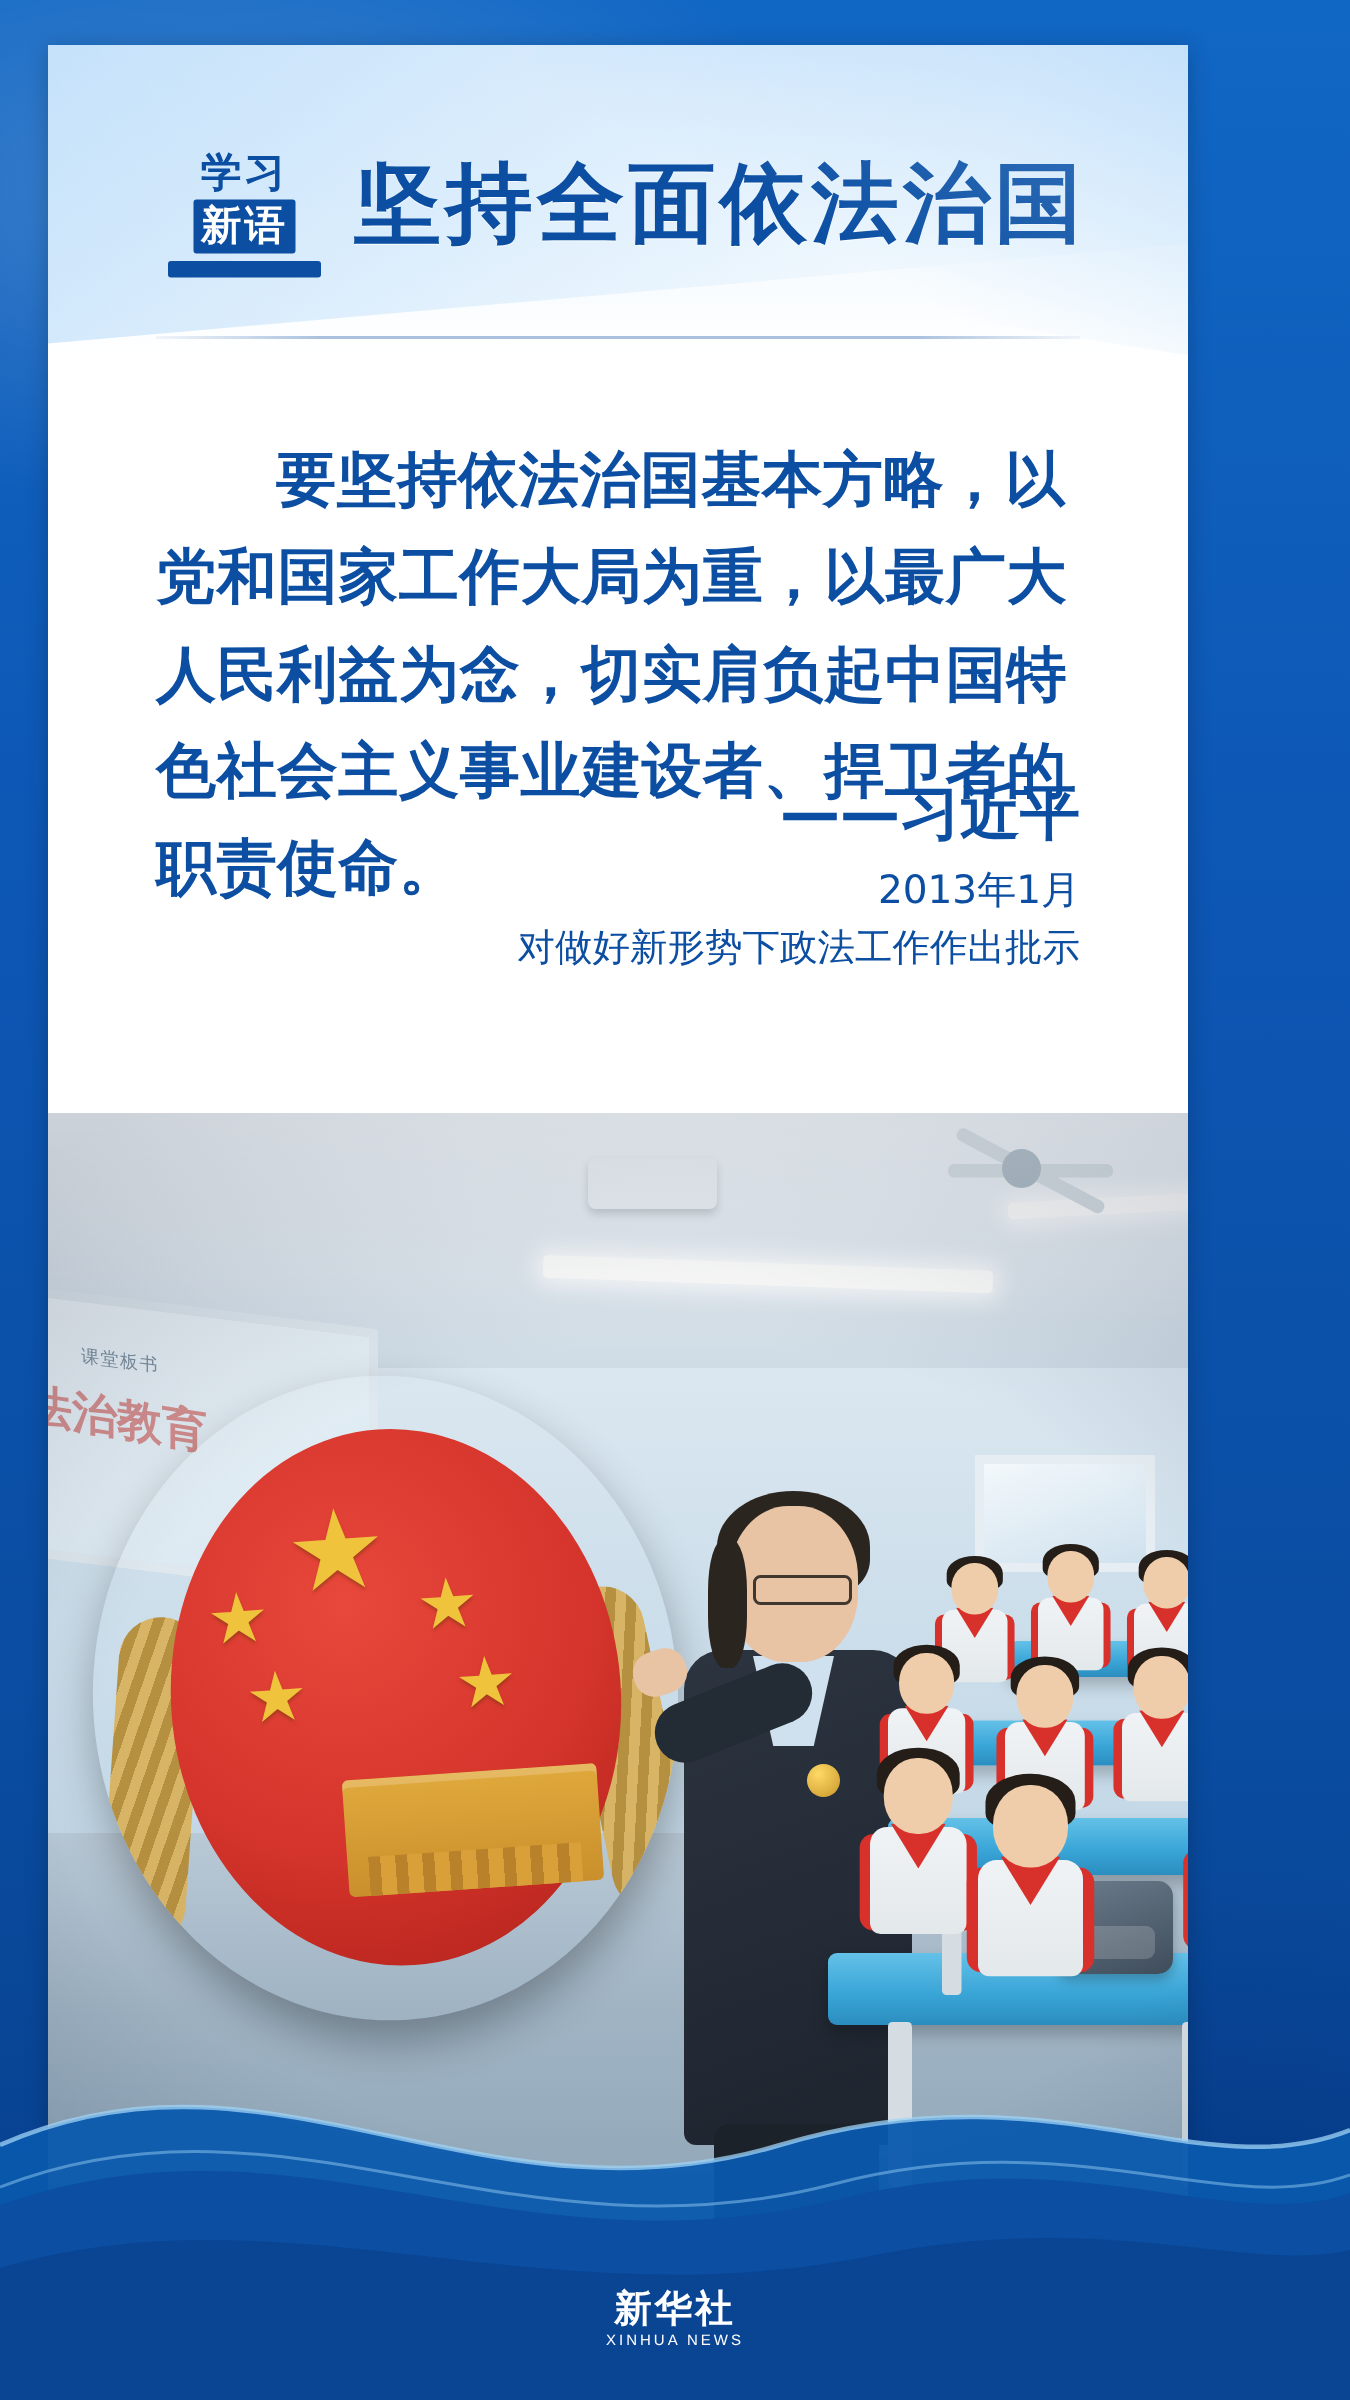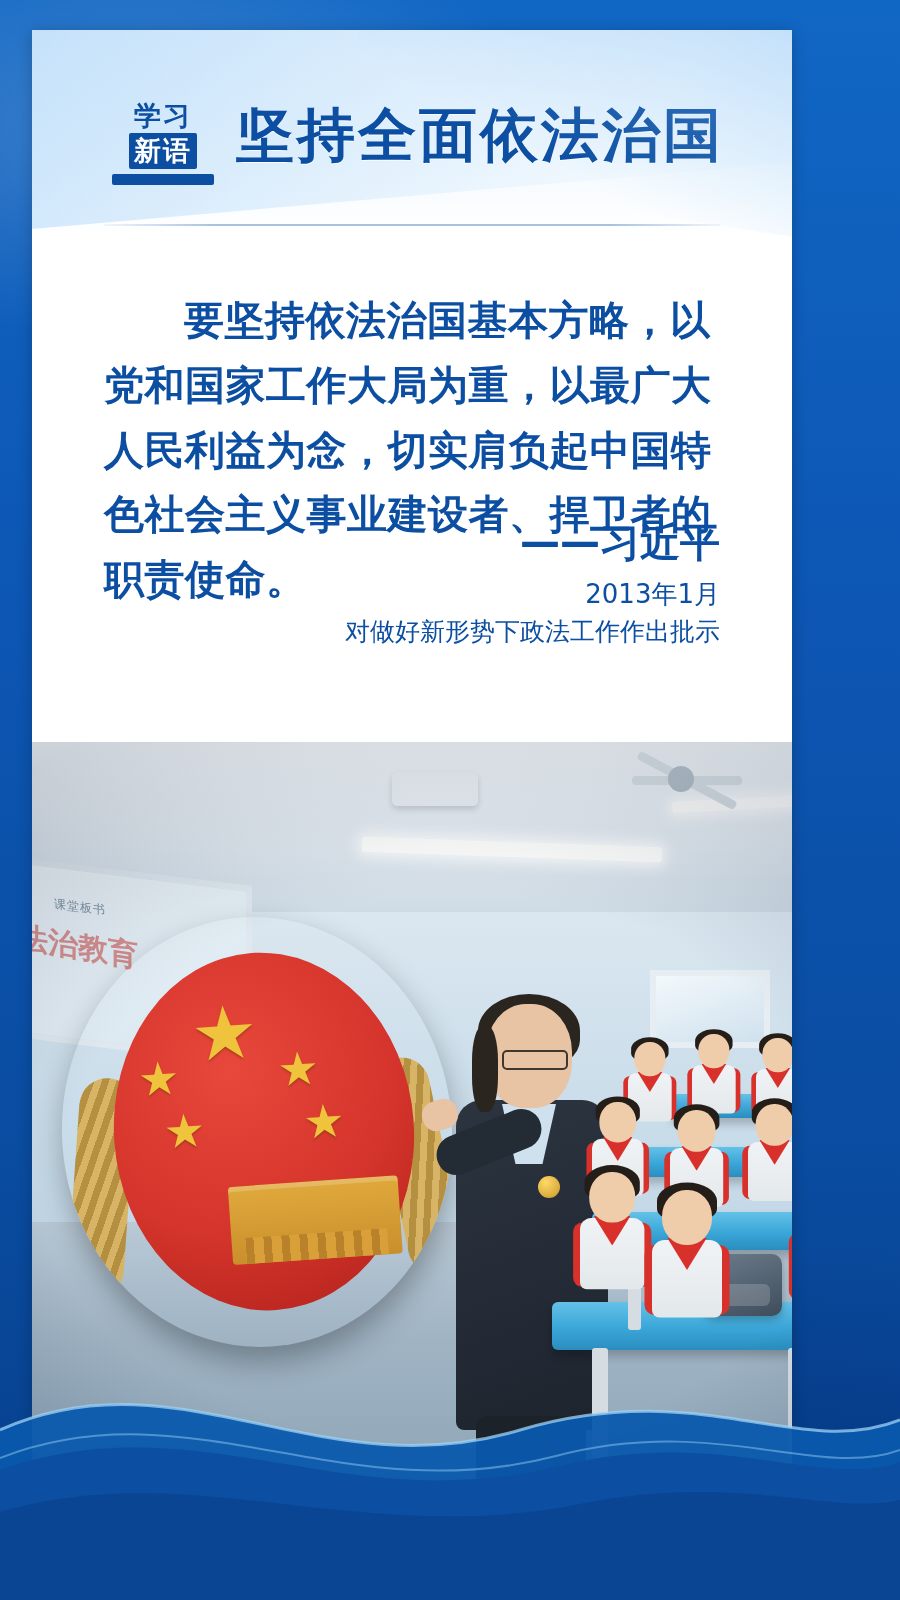--- a/index.html
+++ b/index.html
@@ -666,14 +666,18 @@
   <div class="wave-area">
     <svg width="900" height="320" viewBox="0 0 900 320" xmlns="http://www.w3.org/2000/svg">
       <path d="M0,150 C180,70 320,210 520,150 C700,96 800,180 900,140 L900,320 L0,320 Z" fill="#0a58ad" opacity="0.95"></path>
       <path d="M0,190 C200,120 340,240 560,186 C720,146 820,210 900,182 L900,320 L0,320 Z" fill="#0b4ea2"></path>
       <path d="M0,232 C190,176 360,268 580,224 C740,192 830,236 900,220 L900,320 L0,320 Z" fill="#0a4594"></path>
       <path d="M0,150 C180,70 320,210 520,150 C700,96 800,180 900,140" fill="none" stroke="#9fd3f5" stroke-width="3" opacity="0.75"></path>
       <path d="M0,178 C190,104 340,232 556,176 C716,134 818,200 900,170" fill="none" stroke="#8fc9f2" stroke-width="2" opacity="0.5"></path>
     </svg>
   </div>
 
+  <div class="xinhua">
+    <div class="cn">新华社</div>
+    <div class="en">XINHUA NEWS</div>
+  </div>
 
 </div>
 
 </body></html>

